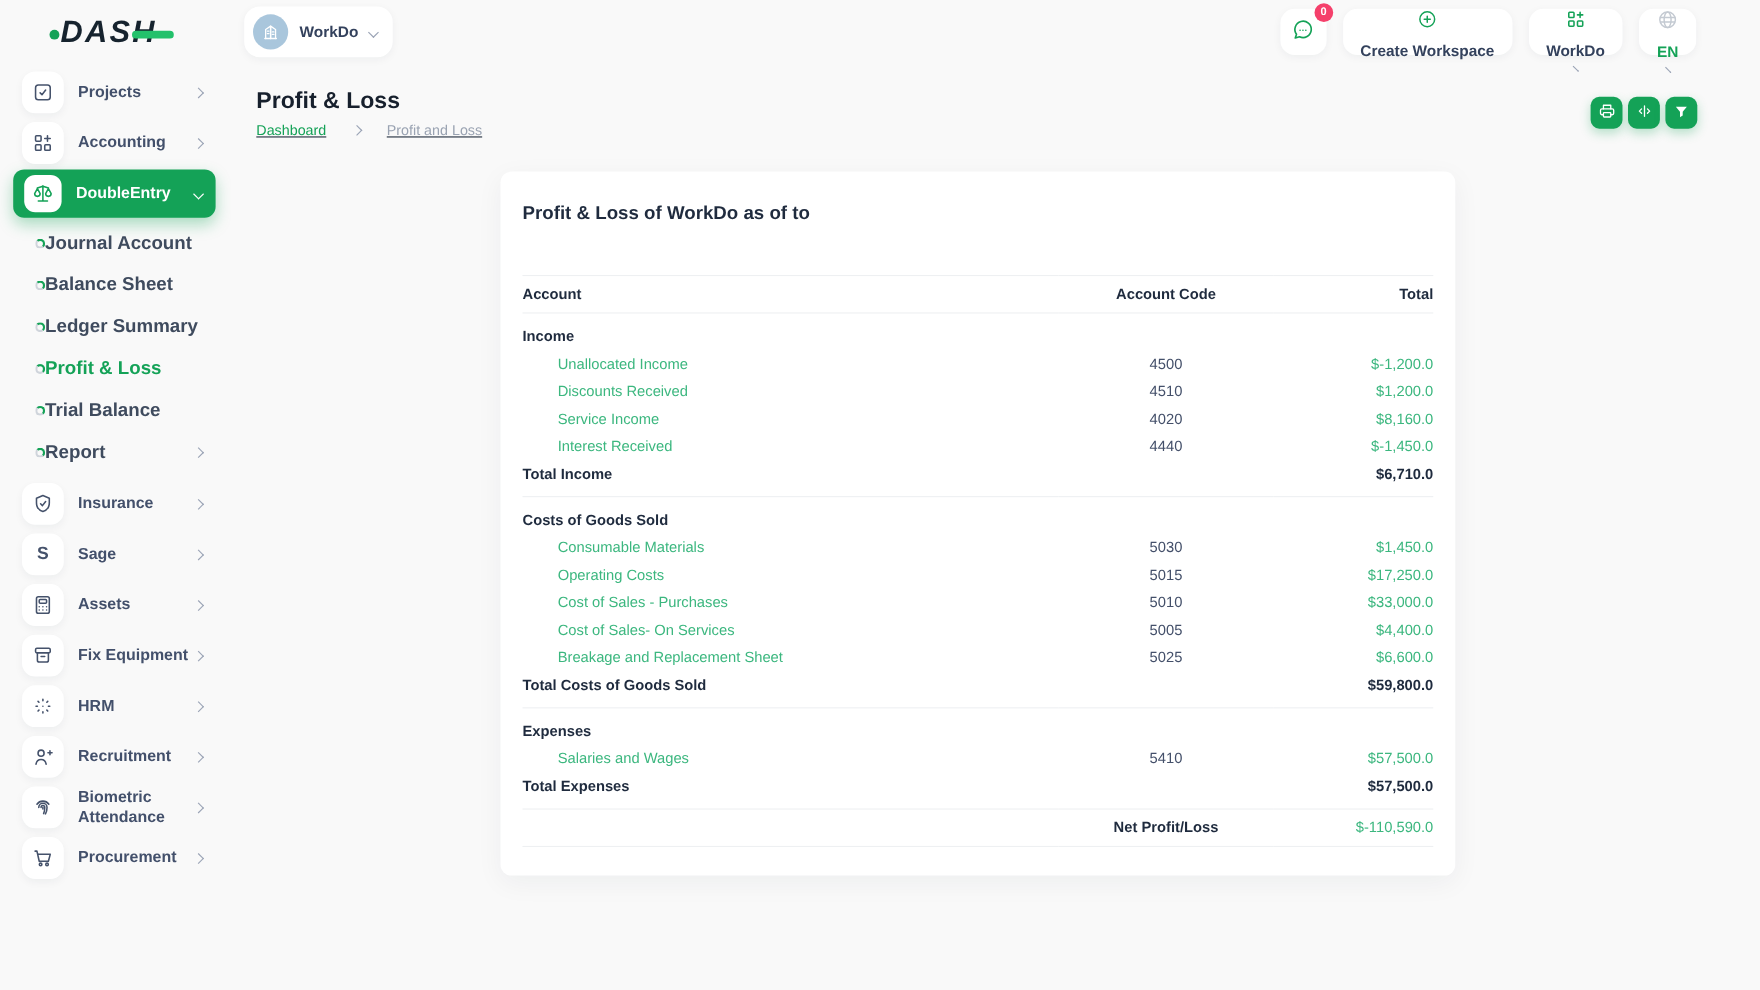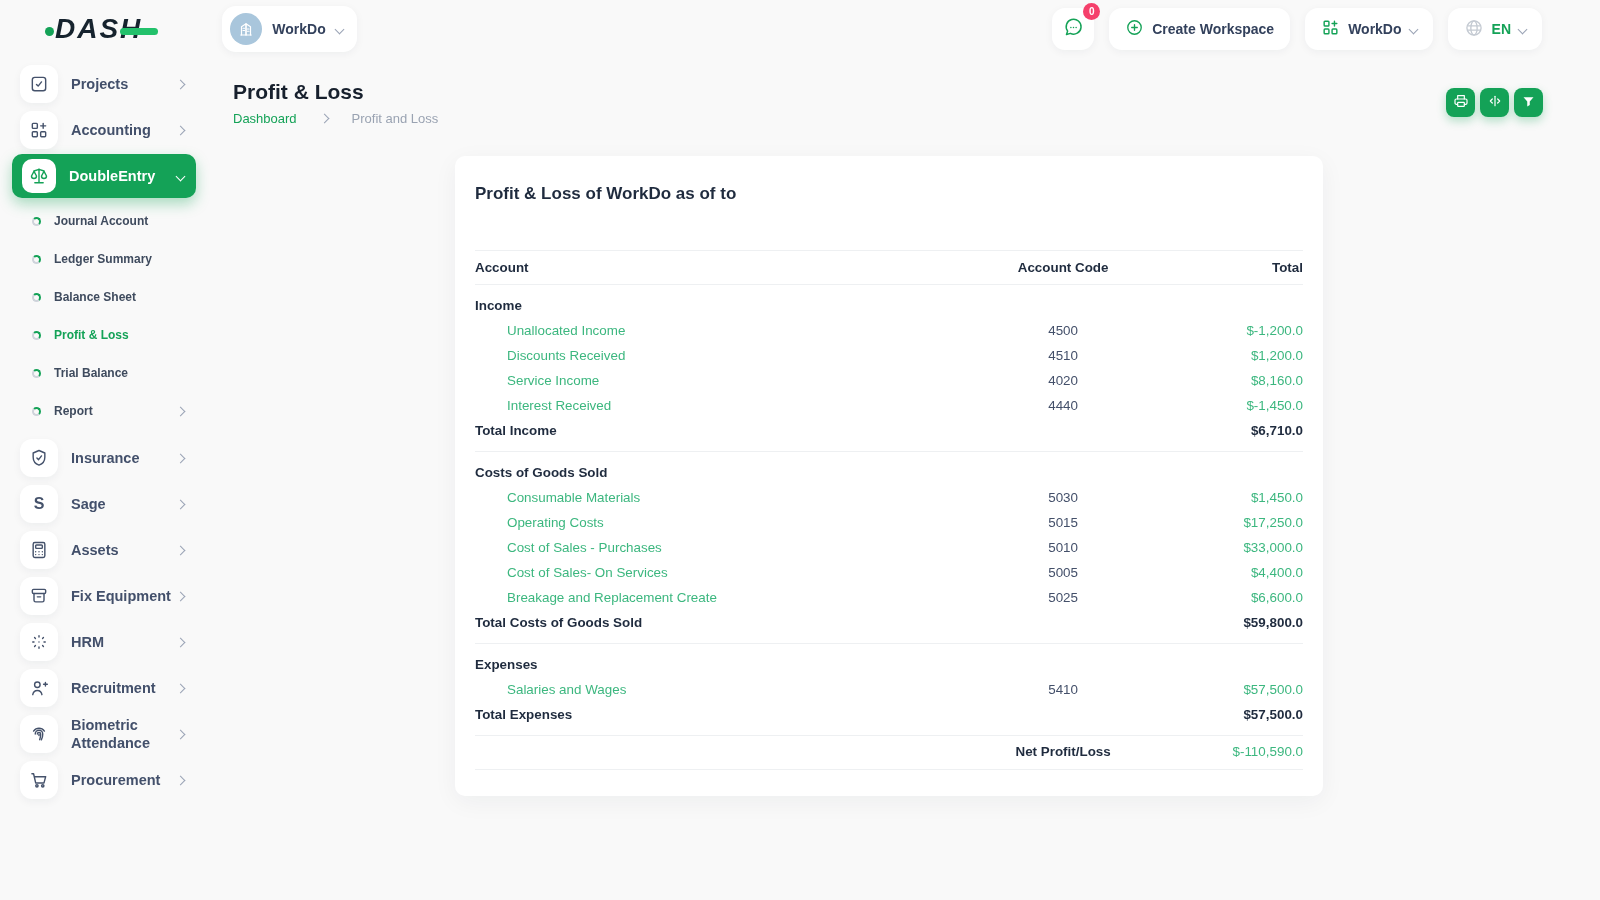--- a/index.html
+++ b/index.html
@@ -25,50 +25,50 @@
   .ws-pill{margin-left:80px;background:#fff;border-radius:14px;display:flex;align-items:center;gap:10px;
     padding:7px 14px 7px 8px;box-shadow:0 2px 8px rgba(20,30,50,.05);cursor:pointer;}
   .ws-avatar{width:32px;height:32px;border-radius:50%;background:#a9c6dc;display:flex;align-items:center;justify-content:center;}
   .ws-name{font-size:14px;font-weight:700;color:#33415c;}
   .top-right{margin-left:auto;display:flex;align-items:center;gap:15px;}
   .icon-btn{position:relative;width:42px;height:42px;background:#fff;border:none;border-radius:13px;
     display:flex;align-items:center;justify-content:center;cursor:pointer;box-shadow:0 2px 8px rgba(20,30,50,.05);}
   .badge{position:absolute;top:-5px;right:-6px;min-width:17px;height:17px;border-radius:9px;background:var(--badge);
     color:#fff;font-size:10px;font-weight:700;display:flex;align-items:center;justify-content:center;padding:0 4px;}
   .pill-btn{height:42px;background:#fff;border:none;border-radius:13px;display:flex;align-items:center;gap:8px;
-    padding:0 16px;cursor:pointer;box-shadow:0 2px 8px rgba(20,30,50,.05);font-size:14px;font-weight:700;color:#33415c;}
+    padding:0 16px;cursor:pointer;box-shadow:0 2px 8px rgba(20,30,50,.05);font-size:14px;font-weight:700;color:#33415c;flex-direction:column;}
   .pill-btn .lang{color:var(--accent);}
   .chev{display:inline-block;width:7px;height:7px;border-right:1.8px solid #9aa3b5;border-bottom:1.8px solid #9aa3b5;}
   .chev.right{transform:rotate(-45deg);}
   .chev.down{transform:rotate(45deg);}
   .chev.white{border-color:#fff;}
 
   
   .sidebar{position:absolute;left:0;top:58px;width:210px;bottom:0;padding:4px 0 0 0;overflow:hidden;}
   .side-item{display:flex;align-items:center;height:44px;margin:0 14px 2px 12px;padding:0 6px 0 8px;border-radius:10px;cursor:pointer;}
   .side-ic{width:38px;height:38px;background:#fff;border-radius:12px;display:flex;align-items:center;justify-content:center;
     color:#45526b;box-shadow:0 3px 8px rgba(20,30,50,.05);flex:none;}
   .side-ic .letter{font-size:16px;font-weight:600;color:#45526b;}
   .side-label{font-size:14.5px;font-weight:600;color:var(--side-text);margin-left:13px;flex:1;line-height:1.25;}
   .side-item .chev{margin-right:6px;flex:none;}
   .side-item.active{background:var(--accent);box-shadow:0 6px 14px rgba(20,162,87,.35);}
   .side-item.active .side-ic{width:34px;height:34px;border-radius:10px;color:var(--accent);box-shadow:none;margin-left:2px;}
   .side-item.active .side-label{color:#fff;font-weight:700;}
   .submenu{margin:4px 0 6px 0;}
   .sub-item{display:flex;align-items:center;height:38px;padding:0 22px 0 32px;cursor:pointer;}
   .bullet{width:9px;height:9px;border-radius:50%;border:2px solid #cfd4db;border-top-color:var(--accent);border-right-color:var(--accent);flex:none;}
-  .sub-label{font-size:12px;font-weight:600;color:#3f4b5e;margin-left:13px;flex:1;}
+  .sub-label{font-size:17px;font-weight:600;color:#3f4b5e;flex:1;}
   .sub-item.active .sub-label{color:var(--accent);}
   .sub-item .chev{margin-right:4px;}
 
   
   .main{position:absolute;left:210px;top:58px;right:0;bottom:0;}
   .page-head{padding:22px 0 0 23px;}
   .page-title{font-size:21px;font-weight:700;color:#17202d;}
-  .breadcrumb{display:flex;align-items:center;gap:24px;margin-top:7px;font-size:13px;}
+  .breadcrumb{display:flex;align-items:center;gap:24px;margin-top:7px;font-size:13px;text-decoration:underline;}
   .breadcrumb a{color:var(--accent);text-decoration:none;cursor:pointer;}
   .crumb-sep{color:#b3bac4;font-size:12px;}
   .crumb-cur{color:var(--muted);}
   .head-actions{position:absolute;top:30px;right:57px;display:flex;gap:5px;}
   .act-btn{width:29px;height:29px;border:none;border-radius:8px;background:var(--accent);color:#fff;
     display:flex;align-items:center;justify-content:center;cursor:pointer;box-shadow:0 4px 10px rgba(20,162,87,.3);}
 
   
   .card{width:868px;margin:30px 0 0 245px;background:#fff;border-radius:10px;padding:20px 20px 26px;
     box-shadow:0 6px 24px rgba(25,35,55,.05);}
@@ -195,25 +195,25 @@
       <span class="side-label">DoubleEntry</span>
       <span class="chev down white"></span>
     </div>
     <div class="submenu">
       <div class="sub-item">
         <span class="bullet"></span>
         <span class="sub-label">Journal Account</span>
       </div>
       <div class="sub-item">
         <span class="bullet"></span>
+        <span class="sub-label">Balance Sheet</span>
+      </div>
+      <div class="sub-item">
+        <span class="bullet"></span>
         <span class="sub-label">Ledger Summary</span>
-      </div>
-      <div class="sub-item">
-        <span class="bullet"></span>
-        <span class="sub-label">Balance Sheet</span>
       </div>
       <div class="sub-item active">
         <span class="bullet"></span>
         <span class="sub-label">Profit &amp; Loss</span>
       </div>
       <div class="sub-item">
         <span class="bullet"></span>
         <span class="sub-label">Trial Balance</span>
       </div>
       <div class="sub-item">
@@ -405,21 +405,21 @@
             <td class="acct"><a>Cost of Sales - Purchases</a></td>
             <td class="code">5010</td>
             <td class="amt">$33,000.0</td>
           </tr>
           <tr class="item">
             <td class="acct"><a>Cost of Sales- On Services</a></td>
             <td class="code">5005</td>
             <td class="amt">$4,400.0</td>
           </tr>
           <tr class="item">
-            <td class="acct"><a>Breakage and Replacement Create</a></td>
+            <td class="acct"><a>Breakage and Replacement Sheet</a></td>
             <td class="code">5025</td>
             <td class="amt">$6,600.0</td>
           </tr>
           <tr class="total">
             <td>Total Costs of Goods Sold</td>
             <td></td>
             <td class="tval">$59,800.0</td>
           </tr>
           <tr class="sec">
             <td>Expenses</td>

